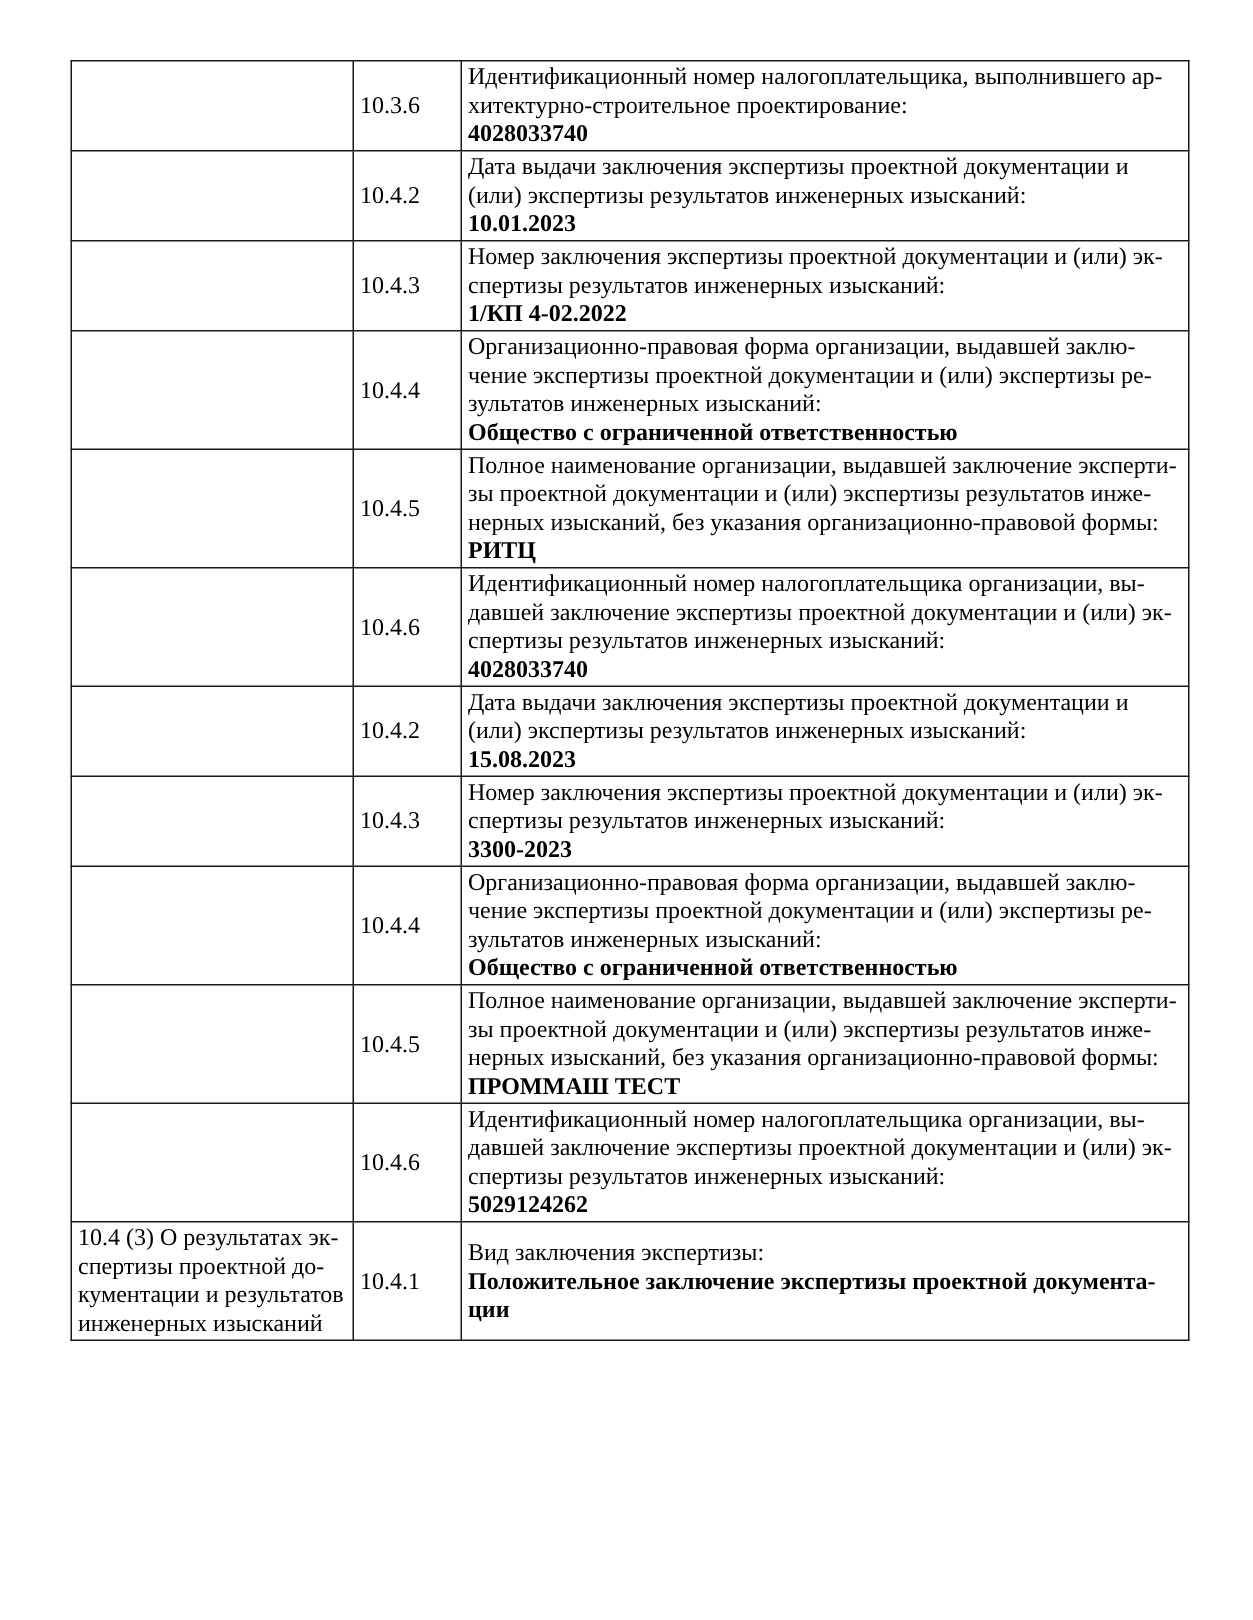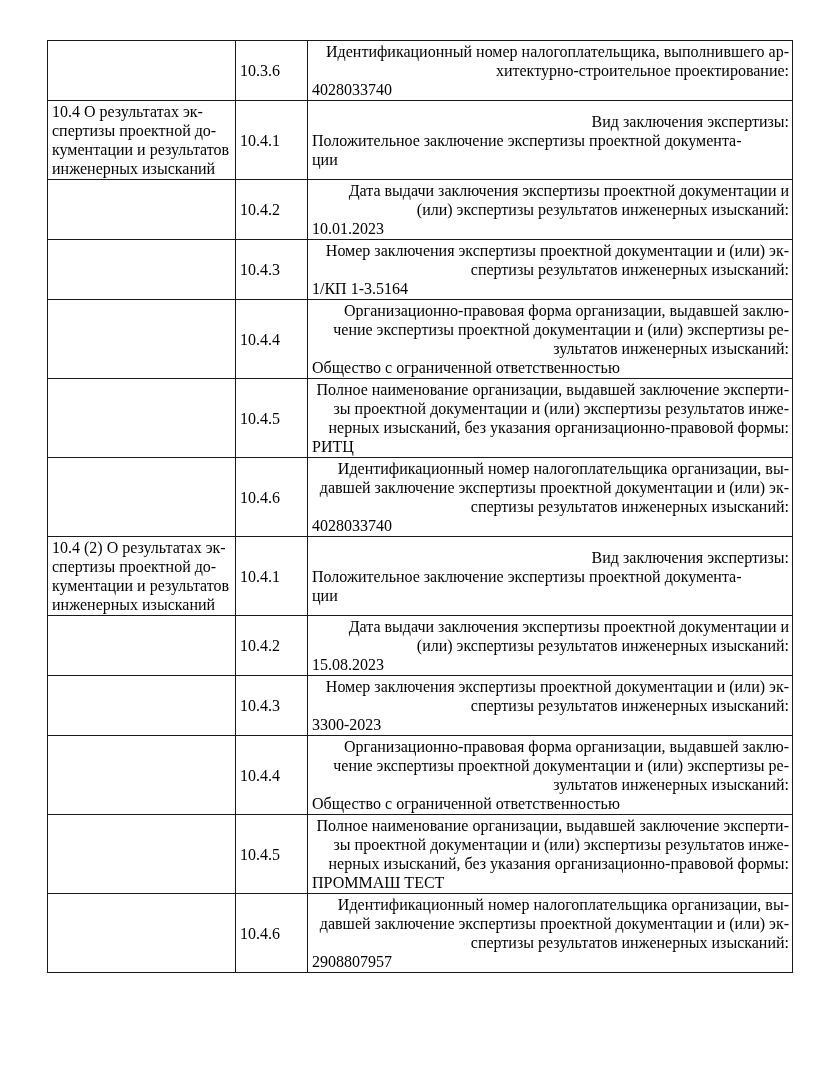--- a/index.html
+++ b/index.html
@@ -29,66 +29,54 @@
     border: 1.6px solid #1a1a1a;
     font-size: 16px;
     line-height: 19px;
     vertical-align: middle;
     padding: 1px 3px 1px 4px;
     overflow-wrap: break-word;
   }
   td.c1 { width: 180px; white-space: pre-line; vertical-align: middle; }
   td.c2 { width: 64px; }
   td.c3 { width: 477px; padding-left: 6px; }
-  .label { white-space: pre-line; text-align: right; }
-  .value { white-space: pre-line; font-weight: normal; }
+  .label { white-space: pre-line; }
+  .value { white-space: pre-line; font-weight: bold; }
 </style>
 </head>
 <body>
 
 <div class="page">
   <table class="doc-table">
     <tbody>
       <tr>
         <td class="c1"></td>
         <td class="c2">10.3.6</td>
         <td class="c3">
           <div class="label">Идентификационный номер налогоплательщика, выполнившего ар-
 хитектурно-строительное проектирование:</div>
           <div class="value">4028033740</div>
         </td>
       </tr>
       <tr>
-        <td class="c1">10.4 О результатах эк-
-спертизы проектной до-
-кументации и результатов
-инженерных изысканий</td>
-        <td class="c2">10.4.1</td>
-        <td class="c3">
-          <div class="label">Вид заключения экспертизы:</div>
-          <div class="value">Положительное заключение экспертизы проектной документа-
-ции</div>
-        </td>
-      </tr>
-      <tr>
         <td class="c1"></td>
         <td class="c2">10.4.2</td>
         <td class="c3">
           <div class="label">Дата выдачи заключения экспертизы проектной документации и
 (или) экспертизы результатов инженерных изысканий:</div>
           <div class="value">10.01.2023</div>
         </td>
       </tr>
       <tr>
         <td class="c1"></td>
         <td class="c2">10.4.3</td>
         <td class="c3">
           <div class="label">Номер заключения экспертизы проектной документации и (или) эк-
 спертизы результатов инженерных изысканий:</div>
-          <div class="value">1/КП 1-3.5164</div>
+          <div class="value">1/КП 4-02.2022</div>
         </td>
       </tr>
       <tr>
         <td class="c1"></td>
         <td class="c2">10.4.4</td>
         <td class="c3">
           <div class="label">Организационно-правовая форма организации, выдавшей заклю-
 чение экспертизы проектной документации и (или) экспертизы ре-
 зультатов инженерных изысканий:</div>
           <div class="value">Общество с ограниченной ответственностью</div>
@@ -105,32 +93,20 @@
         </td>
       </tr>
       <tr>
         <td class="c1"></td>
         <td class="c2">10.4.6</td>
         <td class="c3">
           <div class="label">Идентификационный номер налогоплательщика организации, вы-
 давшей заключение экспертизы проектной документации и (или) эк-
 спертизы результатов инженерных изысканий:</div>
           <div class="value">4028033740</div>
-        </td>
-      </tr>
-      <tr>
-        <td class="c1">10.4 (2) О результатах эк-
-спертизы проектной до-
-кументации и результатов
-инженерных изысканий</td>
-        <td class="c2">10.4.1</td>
-        <td class="c3">
-          <div class="label">Вид заключения экспертизы:</div>
-          <div class="value">Положительное заключение экспертизы проектной документа-
-ции</div>
         </td>
       </tr>
       <tr>
         <td class="c1"></td>
         <td class="c2">10.4.2</td>
         <td class="c3">
           <div class="label">Дата выдачи заключения экспертизы проектной документации и
 (или) экспертизы результатов инженерных изысканий:</div>
           <div class="value">15.08.2023</div>
         </td>
@@ -164,18 +140,30 @@
           <div class="value">ПРОММАШ ТЕСТ</div>
         </td>
       </tr>
       <tr>
         <td class="c1"></td>
         <td class="c2">10.4.6</td>
         <td class="c3">
           <div class="label">Идентификационный номер налогоплательщика организации, вы-
 давшей заключение экспертизы проектной документации и (или) эк-
 спертизы результатов инженерных изысканий:</div>
-          <div class="value">2908807957</div>
+          <div class="value">5029124262</div>
+        </td>
+      </tr>
+      <tr>
+        <td class="c1">10.4 (3) О результатах эк-
+спертизы проектной до-
+кументации и результатов
+инженерных изысканий</td>
+        <td class="c2">10.4.1</td>
+        <td class="c3">
+          <div class="label">Вид заключения экспертизы:</div>
+          <div class="value">Положительное заключение экспертизы проектной документа-
+ции</div>
         </td>
       </tr>
     </tbody>
   </table>
 </div>
 
 </body></html>

